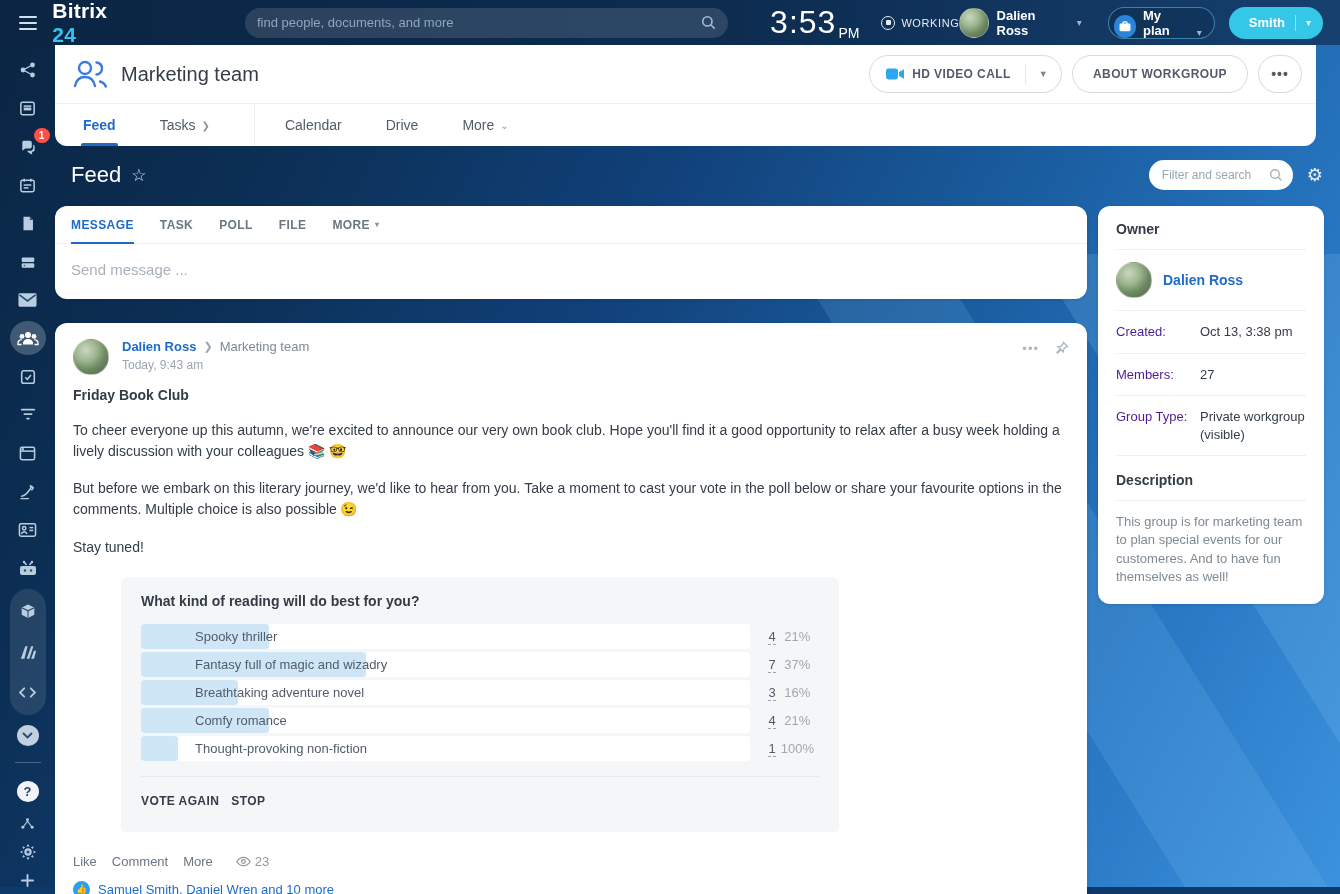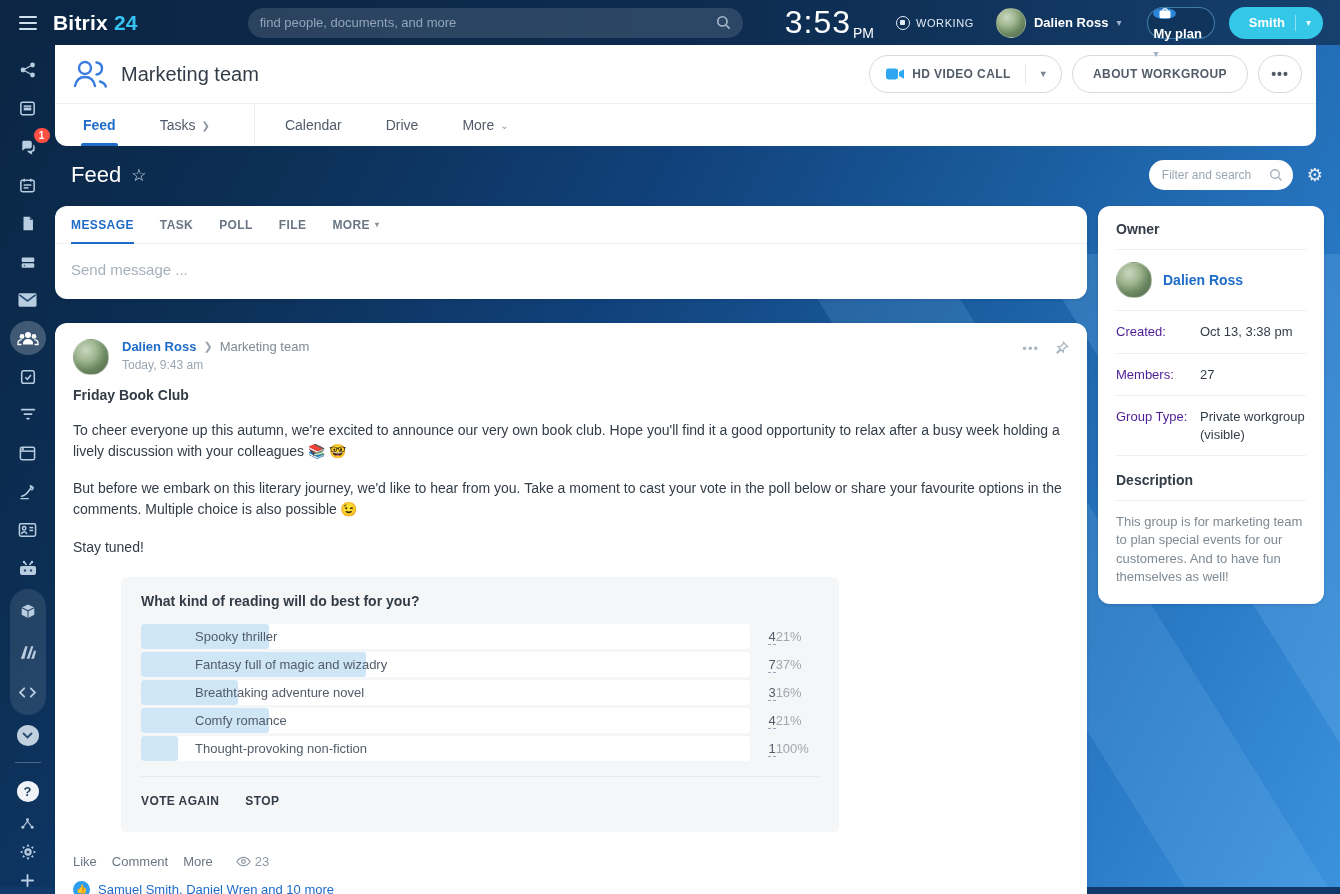--- a/index.html
+++ b/index.html
@@ -31,21 +31,21 @@
   .clock .suffix { font-size:14px; margin-top:20px; margin-left:2px; letter-spacing:0; }
   .working { margin-left:22px; display:flex; align-items:center; gap:6px; color:#e3ecf5; font-size:11px; letter-spacing:.6px; cursor:pointer; }
   .working .dot-ico { width:14px; height:14px; border:1.5px solid #e3ecf5; border-radius:50%; display:flex; align-items:center; justify-content:center; }
   .working .dot-ico::after { content:""; width:5px; height:5px; background:#e3ecf5; border-radius:1px; }
   .tb-user { margin-left:auto; display:flex; align-items:center; gap:8px; cursor:pointer; }
   .avatar { border-radius:50%; background:radial-gradient(circle at 35% 30%, #c9d8c0 0%, #9eb58f 34%, #6d8a63 60%, #4c5f49 100%); border:1px solid rgba(255,255,255,.25); }
   .tb-user .avatar { width:30px; height:30px; }
   .tb-user .name { color:#ffffff; font-size:13px; font-weight:bold; }
   .chev { color:#9fb2c6; font-size:10px; }
   .myplan { margin-left:26px; height:32px; border:1px solid rgba(102,190,235,.55); border-radius:16px;
-    background:rgba(10,40,70,.35); display:flex; align-items:flex-start; gap:7px; padding:0 12px 0 5px; cursor:pointer;flex-direction:column; }
+    background:rgba(10,40,70,.35); display:flex; align-items:flex-end; gap:7px; padding:0 12px 0 5px; cursor:pointer; }
   .myplan .bag { width:23px; height:23px; border-radius:50%; background:#2a84d8; display:flex; align-items:center; justify-content:center; color:#fff; }
   .myplan .lbl { color:#ffffff; font-size:13px; font-weight:bold; }
   .invite { margin-left:14px; margin-right:17px; height:32px; border-radius:16px; background:#35c7e8; display:flex; align-items:center; padding:0 12px 0 20px; gap:10px; cursor:pointer; }
   .invite .lbl { color:#ffffff; font-size:13px; font-weight:bold; }
   .invite .sep { width:1px; height:16px; background:rgba(255,255,255,.45); }
   .invite .chev { color:#eafaff; }
 
   
   .side { position:absolute; left:0; top:45px; width:55px; bottom:0; z-index:20; display:flex; flex-direction:column; align-items:center; padding-top:6px; }
   .s-ico { width:36px; height:36px; margin:2px 0; display:flex; align-items:center; justify-content:center; color:#b9cde1; position:relative; cursor:pointer; border-radius:50%; }
@@ -123,23 +123,23 @@
   .p-title { font-size:14px; font-weight:bold; color:#333c47; margin-top:12px; }
   .p-para { font-size:14px; color:#333c47; line-height:1.48; margin-top:17px; width:1000px; }
   .poll { margin-top:19px; margin-left:48px; width:718px; background:#f4f6f7; border-radius:6px; padding:16px 20px 10px; }
   .poll-q { font-size:14px; font-weight:bold; color:#333c47; margin-bottom:15px; }
   .poll-row { display:flex; align-items:center; margin-bottom:3px; }
   .poll-track { position:relative; width:618px; height:25px; background:#ffffff; border-radius:3px; overflow:hidden; cursor:pointer; }
   .poll-fill { position:absolute; left:0; top:0; bottom:0; background:#cfe6f7; border-radius:3px; }
   .poll-label { position:relative; font-size:13px; color:#525c69; line-height:25px; padding-left:10px;margin-left:44px; }
   .poll-votes { width:26px; text-align:right; font-size:13px; color:#525c69; }
   .poll-votes span { border-bottom:1px dashed #9aa6b2; cursor:pointer; }
-  .poll-pct { width:44px; text-align:left; font-size:13px; color:#a1a8b0; }
+  .poll-pct { width:44px; text-align:center; font-size:13px; color:#a1a8b0; }
   .poll-div { height:1px; background:#e6eaec; margin:15px 0 0; }
-  .poll-btns { display:flex; gap:26px; padding:17px 0 14px;align-items:center; }
+  .poll-btns { display:flex; gap:12px; padding:17px 0 14px;align-items:center; }
   .poll-btn { font-size:12px; font-weight:bold; letter-spacing:.4px; color:#333c47; cursor:pointer; }
   .p-actions { display:flex; align-items:center; gap:15px; margin-top:22px; font-size:13px; color:#6b7684; }
   .p-action { cursor:pointer; }
   .p-views { display:flex; align-items:center; gap:4px; color:#8f99a3; margin-left:8px; }
   .p-likes { display:flex; align-items:center; gap:8px; margin-top:12px; }
   .like-circle { width:17px; height:17px; border-radius:50%; background:#2e9ef0; color:#fff; font-size:9px; display:flex; align-items:center; justify-content:center; }
   .p-likes a { color:#1e6bc8; font-size:13px; text-decoration:none; cursor:pointer; }
 
   
   .info { padding:15px 18px 18px; }

